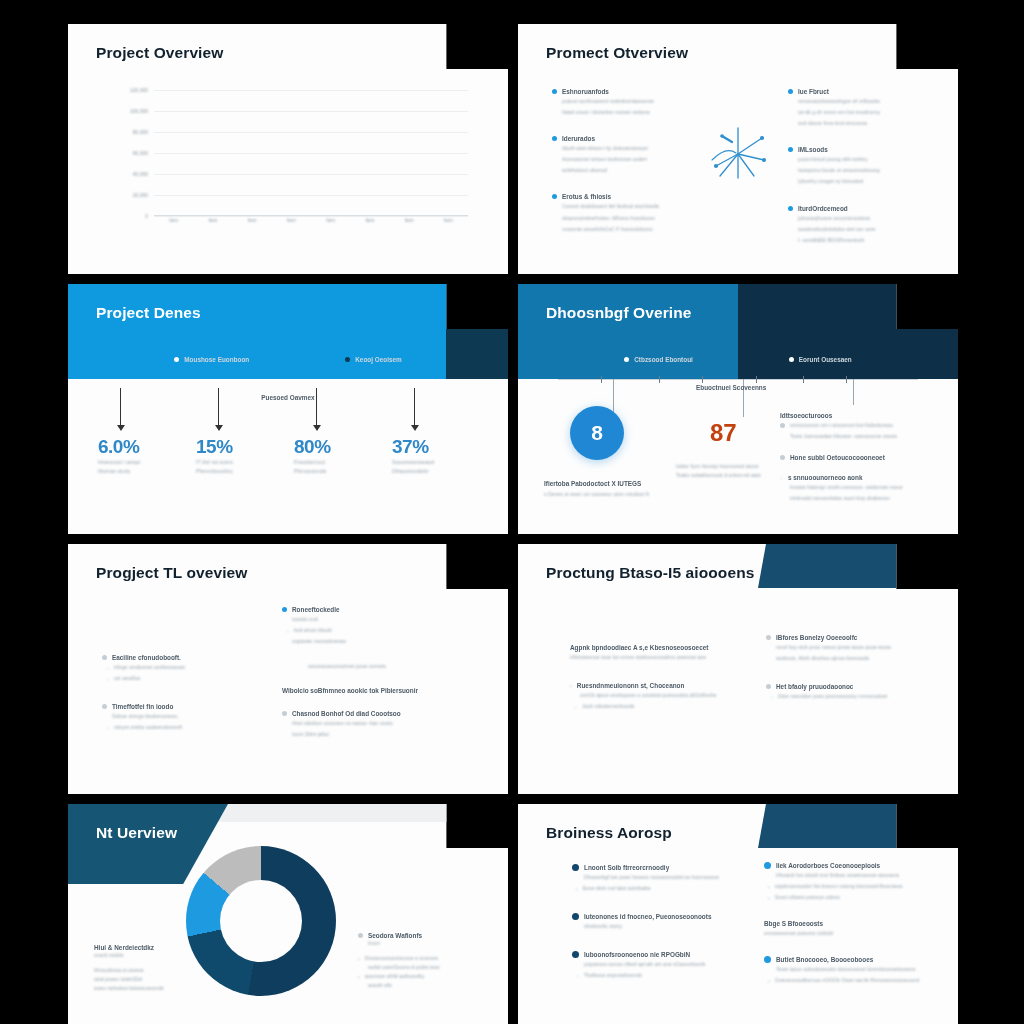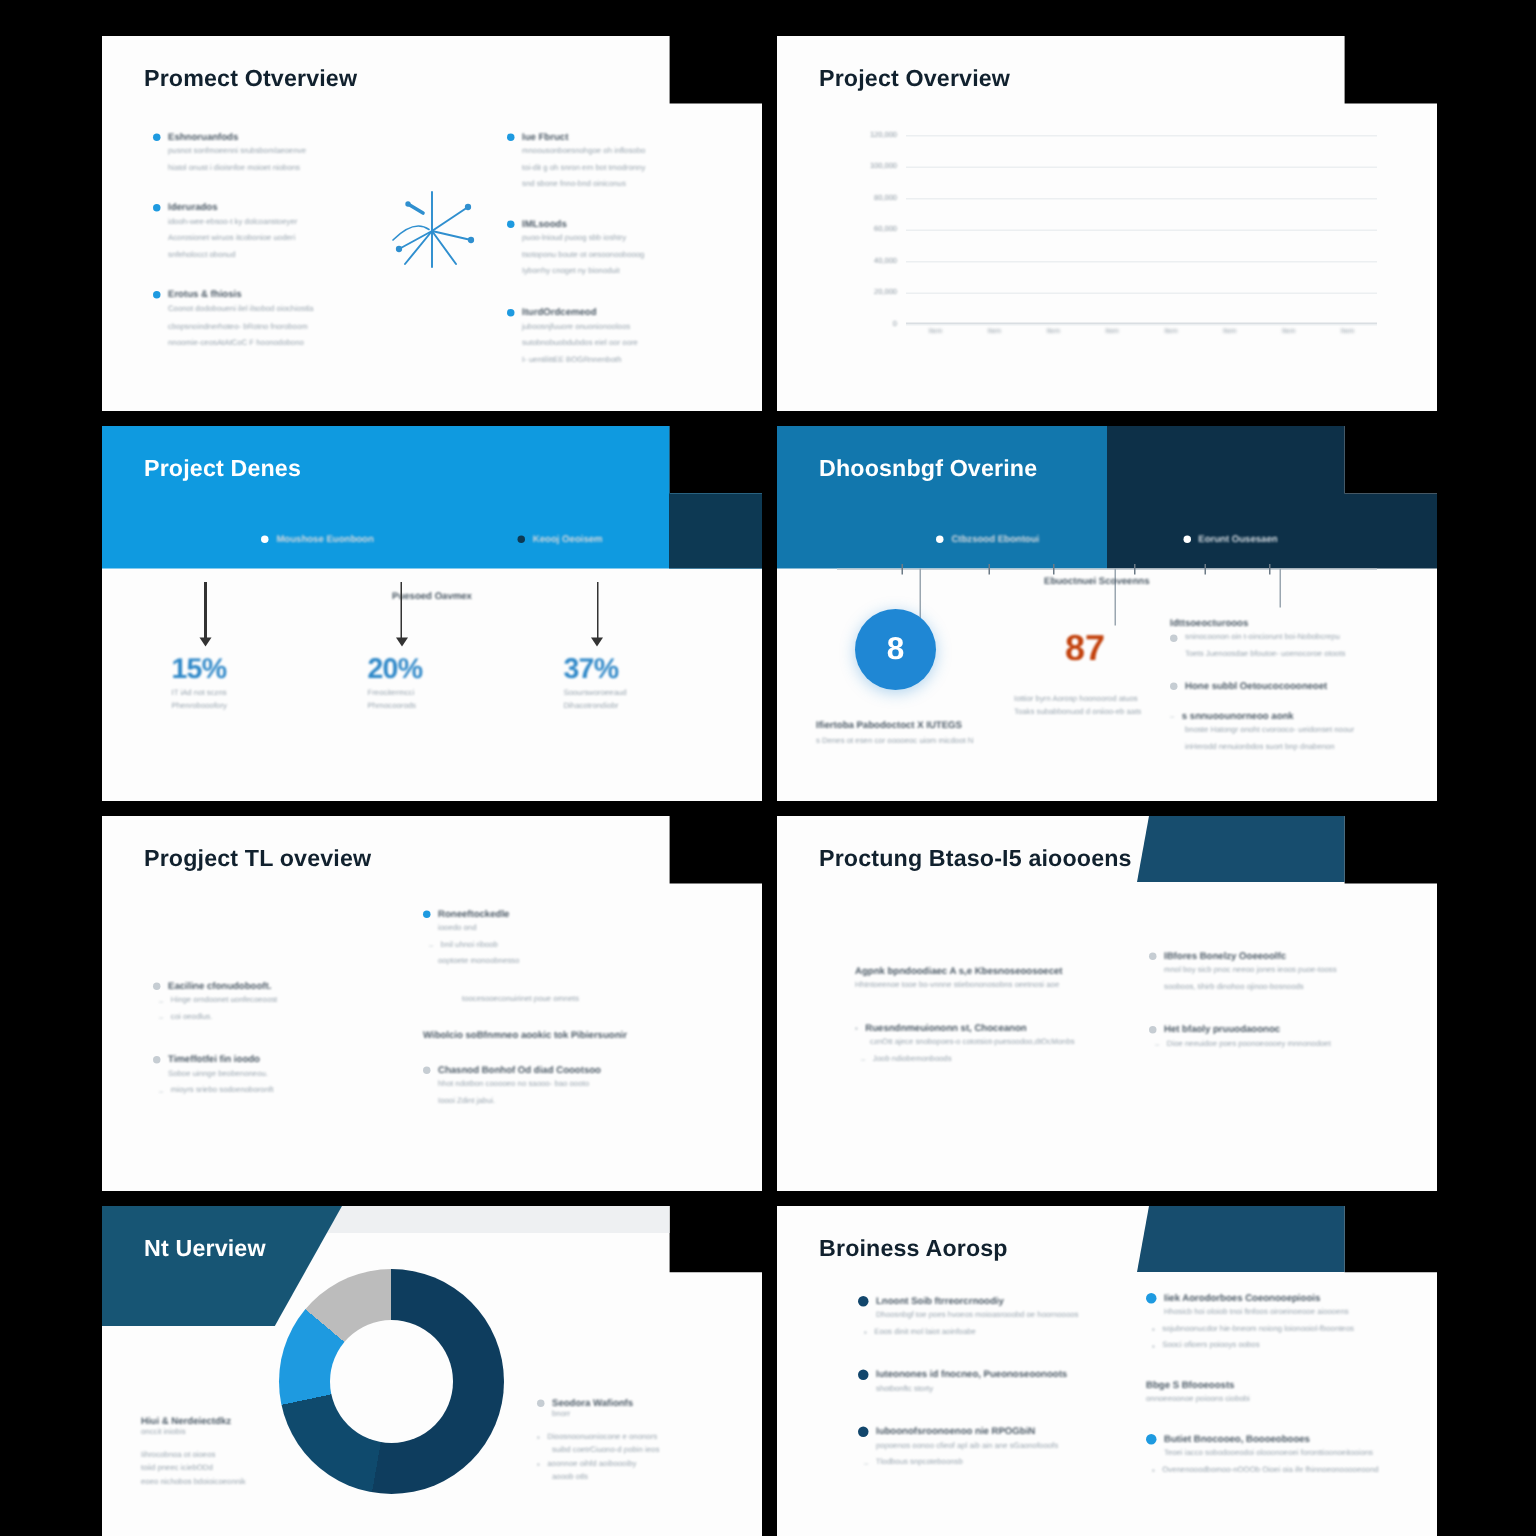--- a/index.html
+++ b/index.html
@@ -136,20 +136,99 @@
   .donut-hole { position:absolute; left:50%; top:50%; width:82px; height:82px;
                 margin:-41px 0 0 -41px; border-radius:50%; background:#fdfdfd; }
 </style>
 </head>
 <body>
 
 <div class="deck">
 
   <div class="slide">
     <div class="slide-inner">
+      <div class="s-title">Project Overview</div>
+
+      <div class="chart1">
+        <div class="c1-plot">
+          <div class="c1-grid" style="top:0%">
+            <span class="c1-ylab">120,000</span>
+          </div>
+          <div class="c1-grid" style="top:16.6%">
+            <span class="c1-ylab">100,000</span>
+          </div>
+          <div class="c1-grid" style="top:33.3%">
+            <span class="c1-ylab">80,000</span>
+          </div>
+          <div class="c1-grid" style="top:50%">
+            <span class="c1-ylab">60,000</span>
+          </div>
+          <div class="c1-grid" style="top:66.6%">
+            <span class="c1-ylab">40,000</span>
+          </div>
+          <div class="c1-grid" style="top:83.3%">
+            <span class="c1-ylab">20,000</span>
+          </div>
+          <div class="c1-grid" style="top:100%">
+            <span class="c1-ylab">0</span>
+          </div>
+
+          <div class="c1-bars">
+            <div class="c1-group">
+                <div class="c1-bar dk" style="height:12%"></div>
+                <div class="c1-bar lt" style="height:19%"></div>
+              </div>
+            <div class="c1-group">
+                <div class="c1-bar dk" style="height:50%"></div>
+                <div class="c1-bar lt" style="height:85%"></div>
+              </div>
+            <div class="c1-group">
+                <div class="c1-bar dk" style="height:40%"></div>
+                <div class="c1-bar lt" style="height:67%"></div>
+              </div>
+            <div class="c1-group">
+                <div class="c1-bar dk" style="height:71%"></div>
+                <div class="c1-bar lt" style="height:79%"></div>
+              </div>
+            <div class="c1-group">
+                <div class="c1-bar dk" style="height:45%"></div>
+                <div class="c1-bar lt" style="height:93%"></div>
+              </div>
+            <div class="c1-group">
+                <div class="c1-bar dk" style="height:67%"></div>
+                <div class="c1-bar lt" style="height:88%"></div>
+              </div>
+            <div class="c1-group">
+                <div class="c1-bar dk" style="height:63%"></div>
+                <div class="c1-bar lt" style="height:85%"></div>
+              </div>
+            <div class="c1-group">
+                <div class="c1-bar dk" style="height:49%"></div>
+                <div class="c1-bar lt" style="height:79%"></div>
+              </div>
+          </div>
+        </div>
+        <div class="c1-axis"></div>
+        <div class="c1-xlabs">
+          <div class="c1-xlab">Item</div>
+          <div class="c1-xlab">Item</div>
+          <div class="c1-xlab">Item</div>
+          <div class="c1-xlab">Item</div>
+          <div class="c1-xlab">Item</div>
+          <div class="c1-xlab">Item</div>
+          <div class="c1-xlab">Item</div>
+          <div class="c1-xlab">Item</div>
+        </div>
+        <div class="c1-xaxis-title"></div>
+      </div>
+    </div>
+  </div>
+
+  <div class="slide">
+    <div class="slide-inner">
       <div class="s-title">Promect Otverview</div>
 
       <svg class="radial" viewBox="0 0 72 66">
         <g stroke="#2f8fcf" stroke-width="1.3" fill="none" stroke-linecap="round">
           <line x1="36" y1="8" x2="36" y2="58"></line>
           <line x1="36" y1="34" x2="60" y2="18"></line>
           <line x1="36" y1="34" x2="62" y2="40"></line>
           <line x1="36" y1="34" x2="14" y2="46"></line>
           <line x1="36" y1="34" x2="18" y2="56"></line>
           <line x1="36" y1="34" x2="52" y2="56"></line>
@@ -221,127 +300,54 @@
             <div class="blurtxt" style="margin-left:10px">sutobnobuobdubdos eiel oor oore</div>
             <div class="blurtxt" style="margin-left:10px">I- uentilittEE BOGRnnenboth</div>
           </div>
         </div>
       </div>
     </div>
   </div>
 
   <div class="slide">
     <div class="slide-inner">
-      <div class="s-title">Project Overview</div>
-
-      <div class="chart1">
-        <div class="c1-plot">
-          <div class="c1-grid" style="top:0%">
-            <span class="c1-ylab">120,000</span>
-          </div>
-          <div class="c1-grid" style="top:16.6%">
-            <span class="c1-ylab">100,000</span>
-          </div>
-          <div class="c1-grid" style="top:33.3%">
-            <span class="c1-ylab">80,000</span>
-          </div>
-          <div class="c1-grid" style="top:50%">
-            <span class="c1-ylab">60,000</span>
-          </div>
-          <div class="c1-grid" style="top:66.6%">
-            <span class="c1-ylab">40,000</span>
-          </div>
-          <div class="c1-grid" style="top:83.3%">
-            <span class="c1-ylab">20,000</span>
-          </div>
-          <div class="c1-grid" style="top:100%">
-            <span class="c1-ylab">0</span>
-          </div>
-
-          <div class="c1-bars">
-            <div class="c1-group">
-                <div class="c1-bar dk" style="height:12%"></div>
-                <div class="c1-bar lt" style="height:19%"></div>
-              </div>
-            <div class="c1-group">
-                <div class="c1-bar dk" style="height:50%"></div>
-                <div class="c1-bar lt" style="height:85%"></div>
-              </div>
-            <div class="c1-group">
-                <div class="c1-bar dk" style="height:40%"></div>
-                <div class="c1-bar lt" style="height:67%"></div>
-              </div>
-            <div class="c1-group">
-                <div class="c1-bar dk" style="height:71%"></div>
-                <div class="c1-bar lt" style="height:79%"></div>
-              </div>
-            <div class="c1-group">
-                <div class="c1-bar dk" style="height:45%"></div>
-                <div class="c1-bar lt" style="height:93%"></div>
-              </div>
-            <div class="c1-group">
-                <div class="c1-bar dk" style="height:67%"></div>
-                <div class="c1-bar lt" style="height:88%"></div>
-              </div>
-            <div class="c1-group">
-                <div class="c1-bar dk" style="height:63%"></div>
-                <div class="c1-bar lt" style="height:85%"></div>
-              </div>
-            <div class="c1-group">
-                <div class="c1-bar dk" style="height:49%"></div>
-                <div class="c1-bar lt" style="height:79%"></div>
-              </div>
-          </div>
-        </div>
-        <div class="c1-axis"></div>
-        <div class="c1-xlabs">
-          <div class="c1-xlab">Item</div>
-          <div class="c1-xlab">Item</div>
-          <div class="c1-xlab">Item</div>
-          <div class="c1-xlab">Item</div>
-          <div class="c1-xlab">Item</div>
-          <div class="c1-xlab">Item</div>
-          <div class="c1-xlab">Item</div>
-          <div class="c1-xlab">Item</div>
-        </div>
-        <div class="c1-xaxis-title"></div>
-      </div>
-    </div>
-  </div>
-
-  <div class="slide">
-    <div class="slide-inner">
       <div class="band azure">
         <div class="band-notch"></div>
       </div>
       <div class="s-title on-band">Project Denes</div>
 
       <div class="legend-row">
         <div class="legend-item">
           <span class="dot white"></span>
           <span class="blurhead lite">Moushose Euonboon</span>
         </div>
         <div class="legend-item">
           <span class="dot" style="background:#0d3953"></span>
           <span class="blurhead lite">Keooj Oeoisem</span>
         </div>
       </div>
 
       <div class="mid-note blurhead">Puesoed Oavmex</div>
 
       <div class="stats">
+        <div class="stat">
+          <div class="arrow"></div>
+          <div class="stat-num">6.0%</div>
+          <div class="blurtxt">Hroeocoot i ueiopt</div>
+          <div class="blurtxt">Iihorrae oicoly</div>
+        </div>
         <div class="stat">
           <div class="arrow"></div>
           <div class="stat-num">15%</div>
           <div class="blurtxt">IT iAd not sczns</div>
           <div class="blurtxt">Phenrobooofory</div>
         </div>
         <div class="stat">
           <div class="arrow"></div>
-          <div class="stat-num">20%</div>
+          <div class="stat-num">80%</div>
           <div class="blurtxt">Freocitermcci</div>
           <div class="blurtxt">Phrnocoorods</div>
         </div>
         <div class="stat">
           <div class="arrow"></div>
           <div class="stat-num">37%</div>
           <div class="blurtxt">Sooursworoeeaud</div>
           <div class="blurtxt">Dihacotrondiobr</div>
         </div>
       </div>

